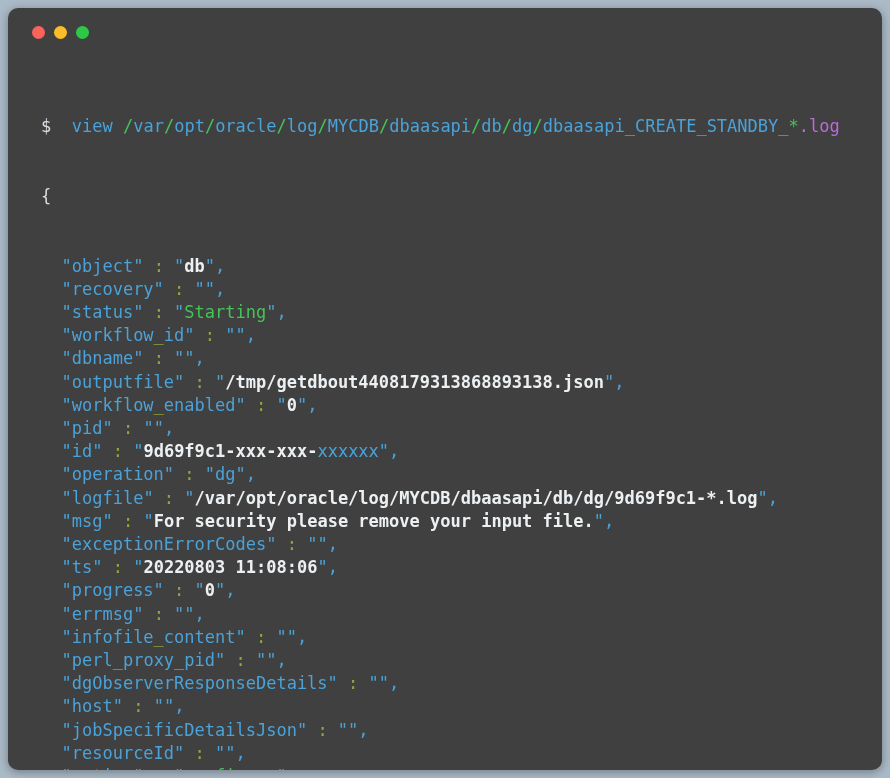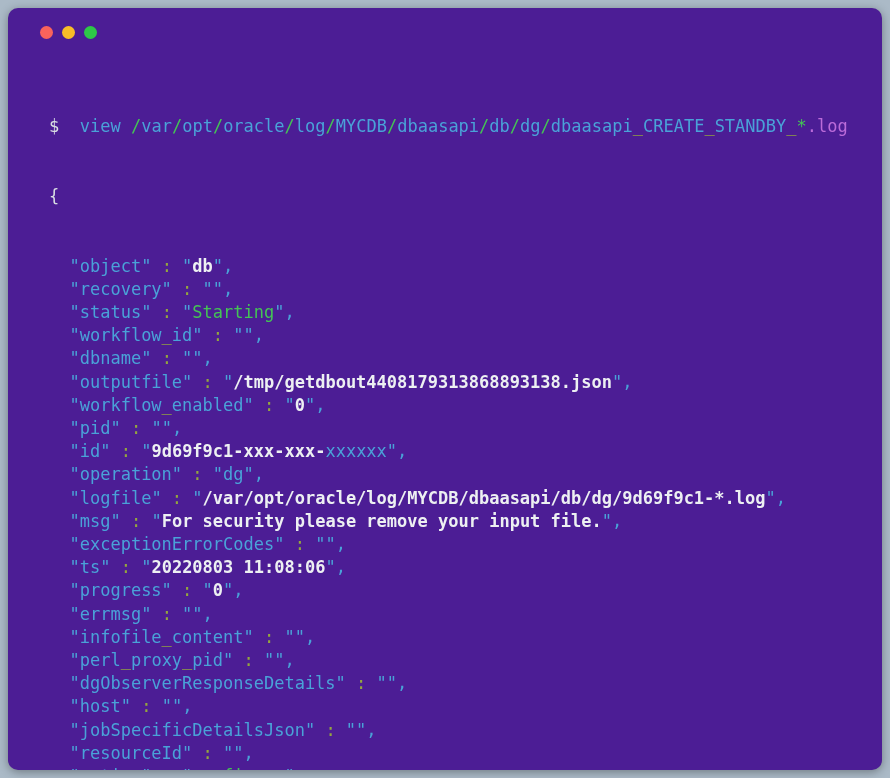--- a/index.html
+++ b/index.html
@@ -1,19 +1,19 @@
 <!DOCTYPE html>
 <html><head>
 <meta charset="utf-8">
 <style>
   html,body{margin:0;padding:0}
   body{width:890px;height:778px;overflow:hidden;background:#abbac7;font-family:"DejaVu Sans Mono",monospace}
   .frame{width:890px;height:778px;box-sizing:border-box;padding:8px}
-  .window{width:100%;height:100%;box-sizing:border-box;background:#4c1d95;border-radius:10px;
-          padding:17px 18px 0 32px;overflow:hidden;box-shadow:0 2px 10px rgba(0,0,0,.35)}
+  .window{width:100%;height:100%;box-sizing:border-box;background:#404040;border-radius:10px;
+          padding:17px 18px 0 24px;overflow:hidden;box-shadow:0 2px 10px rgba(0,0,0,.35)}
   .titlebar{display:flex;gap:9px;align-items:center;height:14px}
   .light{width:13px;height:13px;border-radius:50%;display:inline-block;cursor:pointer}
   .term{margin-top:30px;padding-left:9px;font-size:17px;line-height:23.2px;white-space:pre;color:#d9dee3}
   .line{min-height:23.2px}
   .c-fg{color:#d9dee3}
   .c-blue{color:#4aa2d8}
   .c-green{color:#44c455}
   .c-punct{color:#94a73e}
   .c-purple{color:#bb6bd9}
   .c-plain{color:#edf0f2;font-weight:bold}

